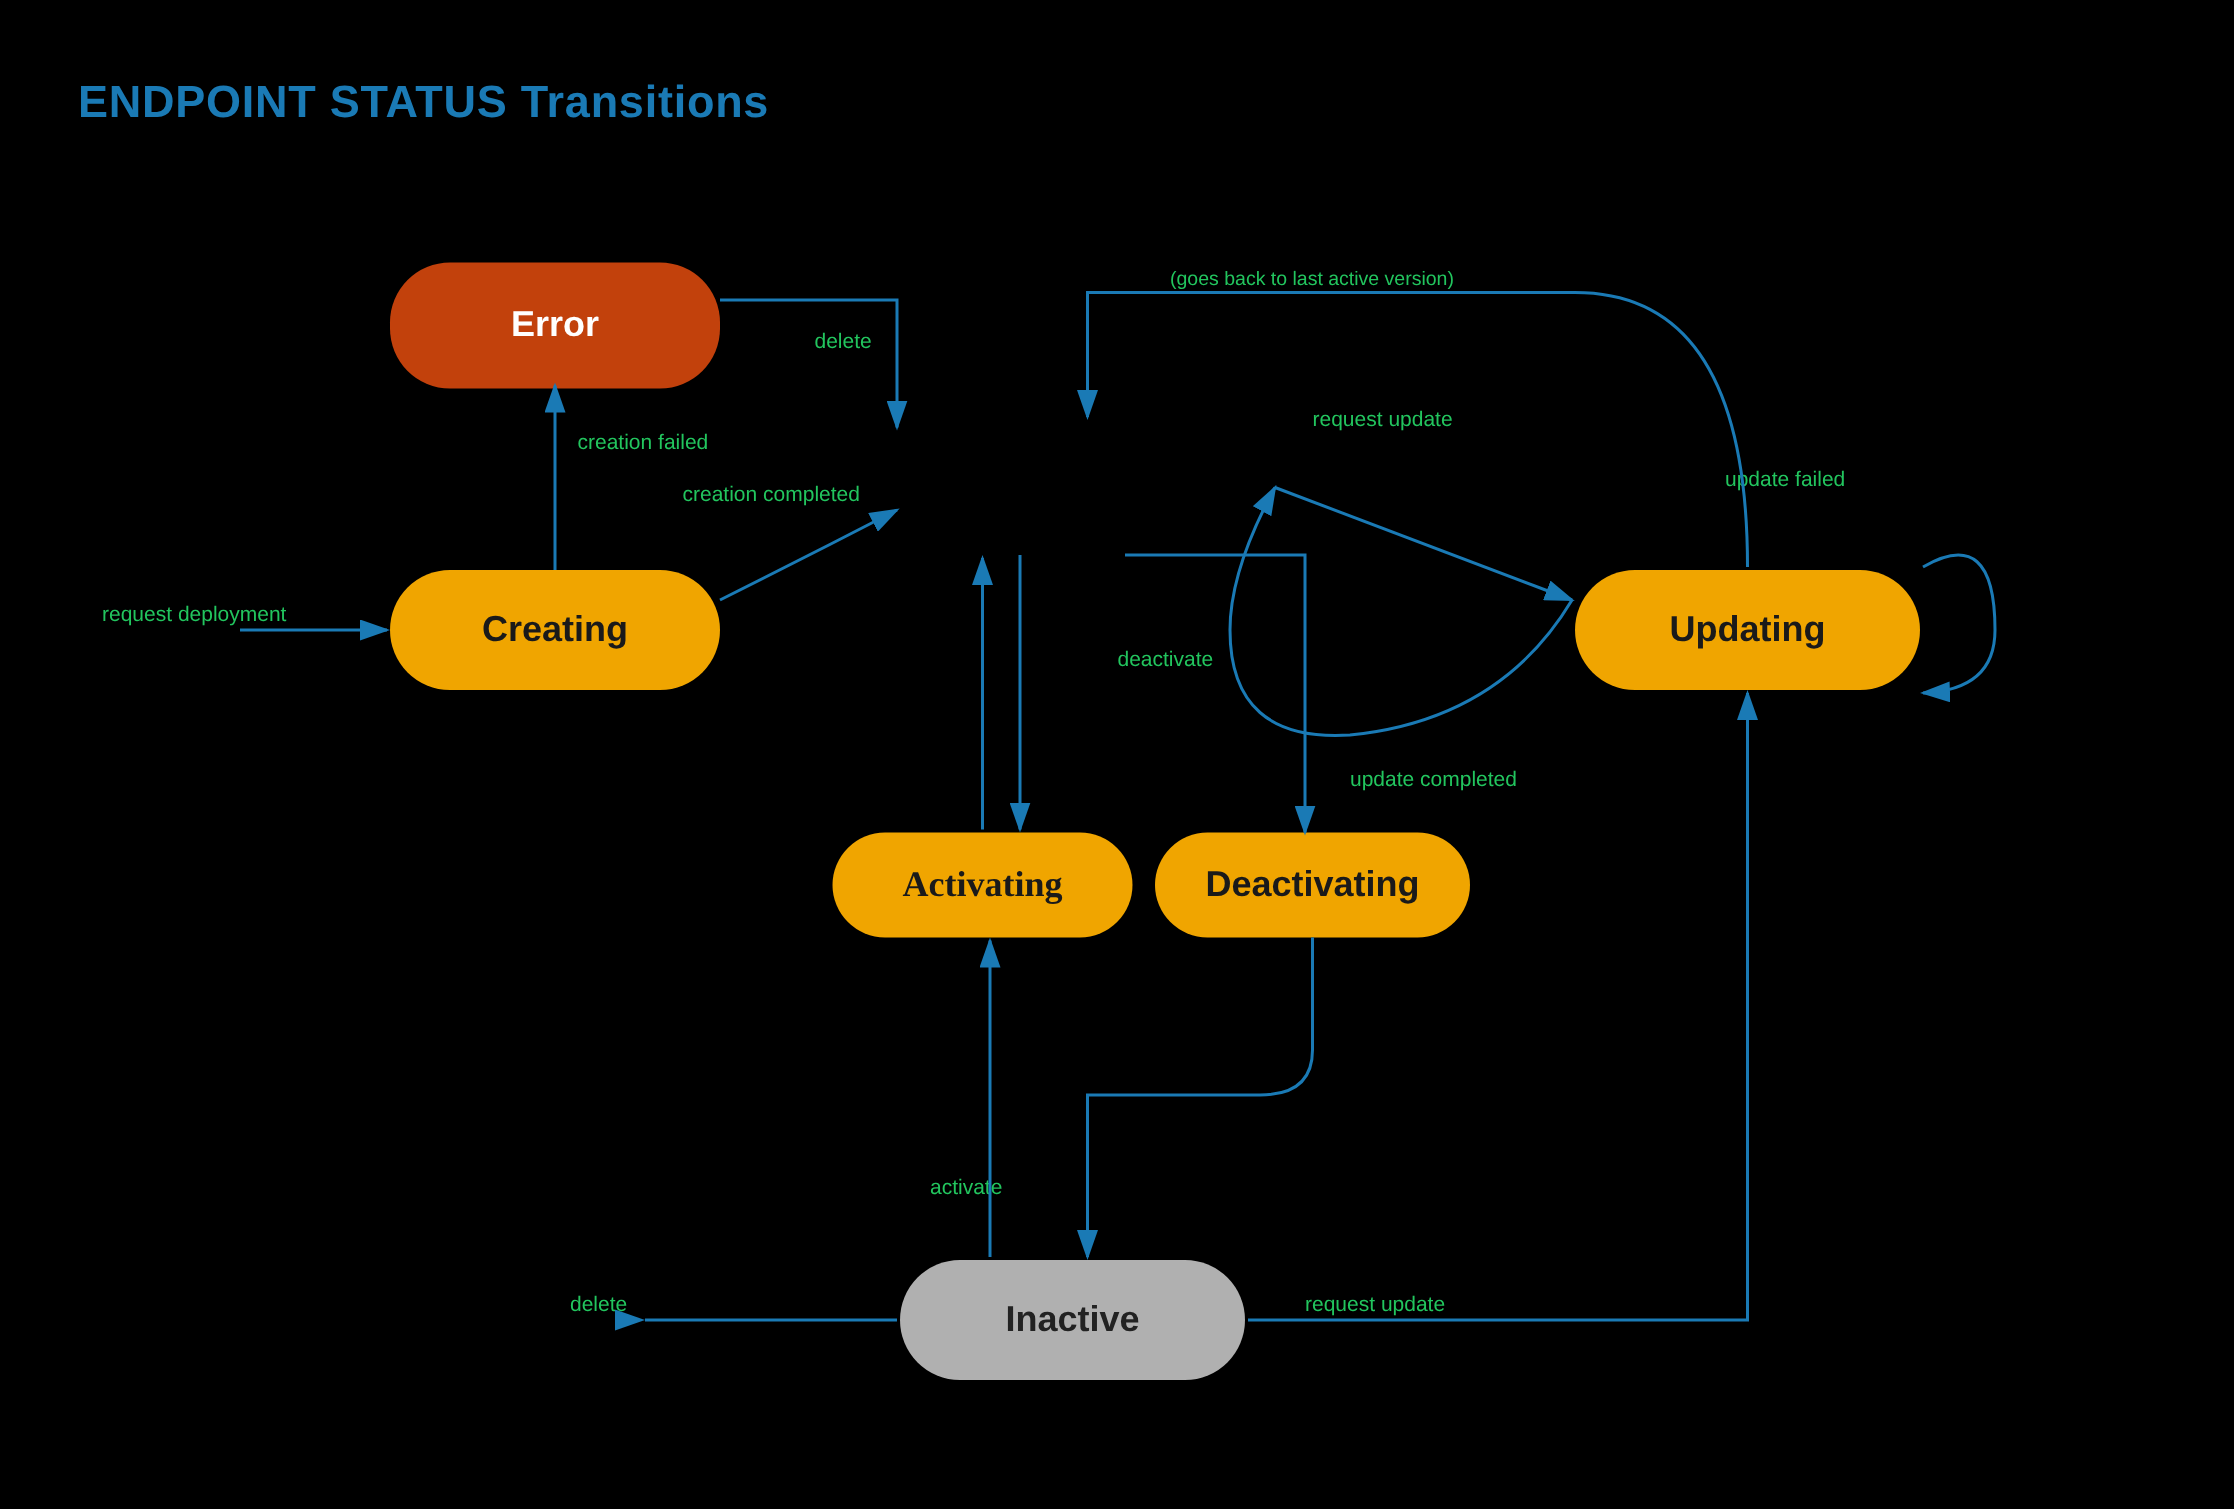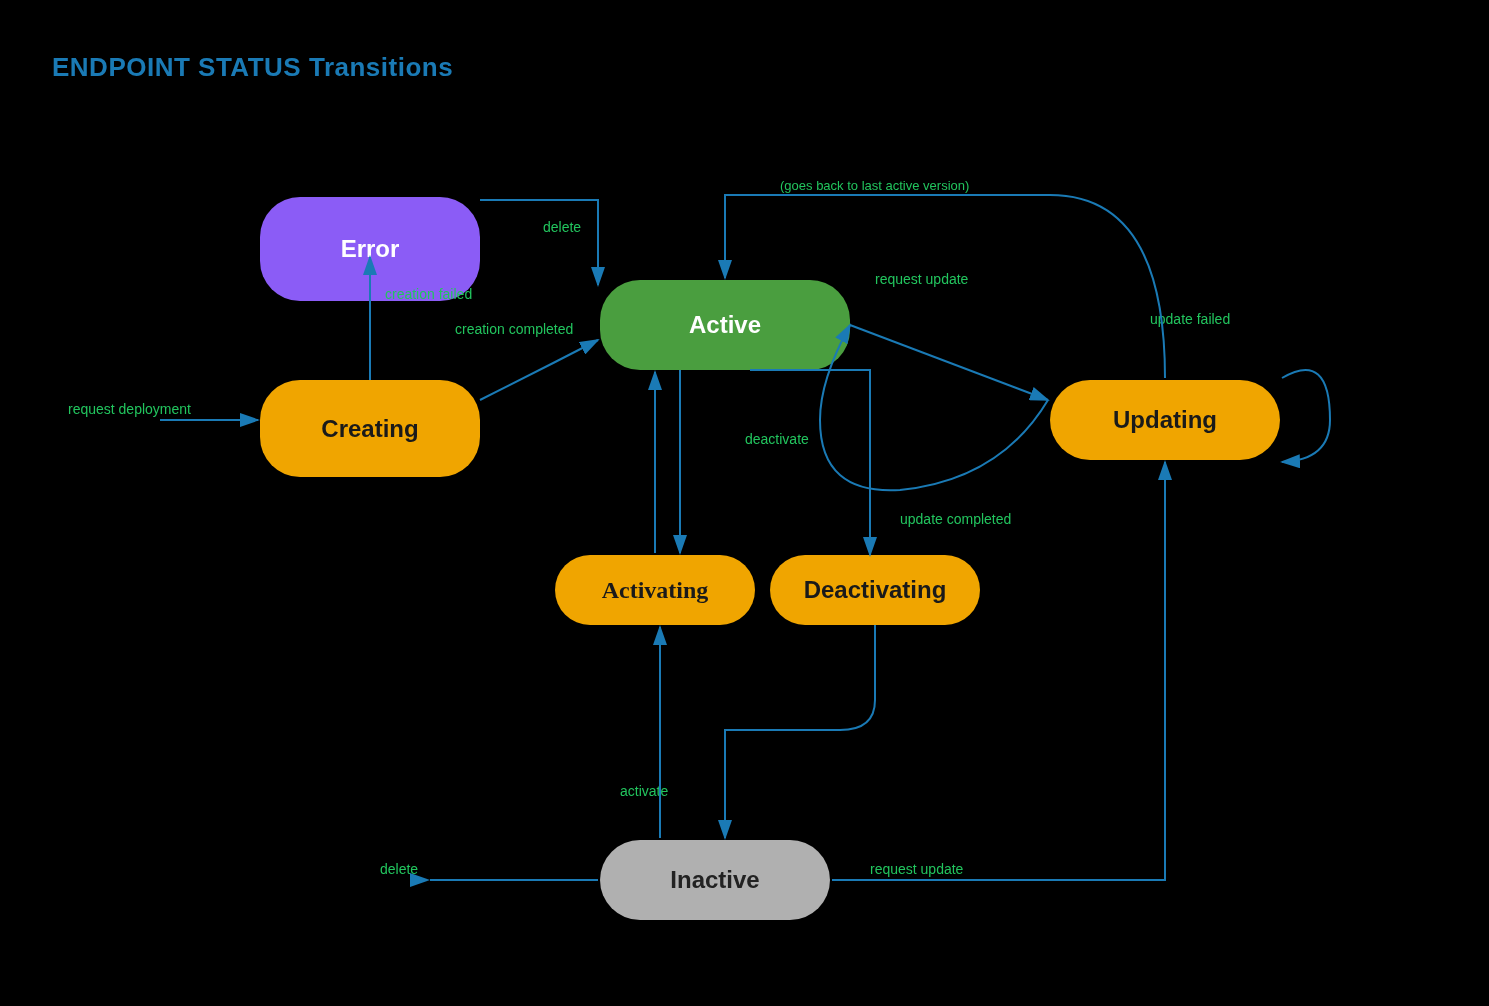--- a/index.html
+++ b/index.html
@@ -14,48 +14,47 @@
     #diagram-container {
       position: relative;
       width: 1489px;
       height: 1006px;
     }
     .page-title {
       position: absolute;
       top: 52px;
       left: 52px;
       color: #1a7ab5;
-      font-size: 26px;
+      font-size: 30px;
       font-weight: bold;
       letter-spacing: 0.5px;
     }
     
     .state-node {
       position: absolute;
       border-radius: 40px;
       display: flex;
       align-items: center;
       justify-content: center;
       font-size: 24px;
       font-weight: bold;
       color: #1a1a1a;
     }
     .state-error {
-      background: #8b5cf6;
+      background: #c2410c;
       color: #fff;
       width: 220px;
-      height: 104px;
+      height: 84px;
       left: 260px;
       top: 175px;
-      margin-top: 22px;
     }
     .state-creating {
       background: #f0a500;
       width: 220px;
-      height: 97px;
+      height: 80px;
       left: 260px;
       top: 380px;
     }
     .state-active {
       background: #4a9e3f;
       color: #fff;
       width: 250px;
       height: 90px;
       left: 600px;
       top: 280px;
@@ -110,23 +109,20 @@
 <body>
 
 <div id="diagram-container">
   <div class="page-title">ENDPOINT STATUS Transitions</div>
 
   <div class="state-node state-error">
     <span>Error</span>
   </div>
   <div class="state-node state-creating">
     <span>Creating</span>
-  </div>
-  <div class="state-node state-active">
-    <span>Active</span>
   </div>
   <div class="state-node state-activating">
     <span>Activating</span>
   </div>
   <div class="state-node state-deactivating">
     <span>Deactivating</span>
   </div>
   <div class="state-node state-inactive">
     <span>Inactive</span>
   </div>

